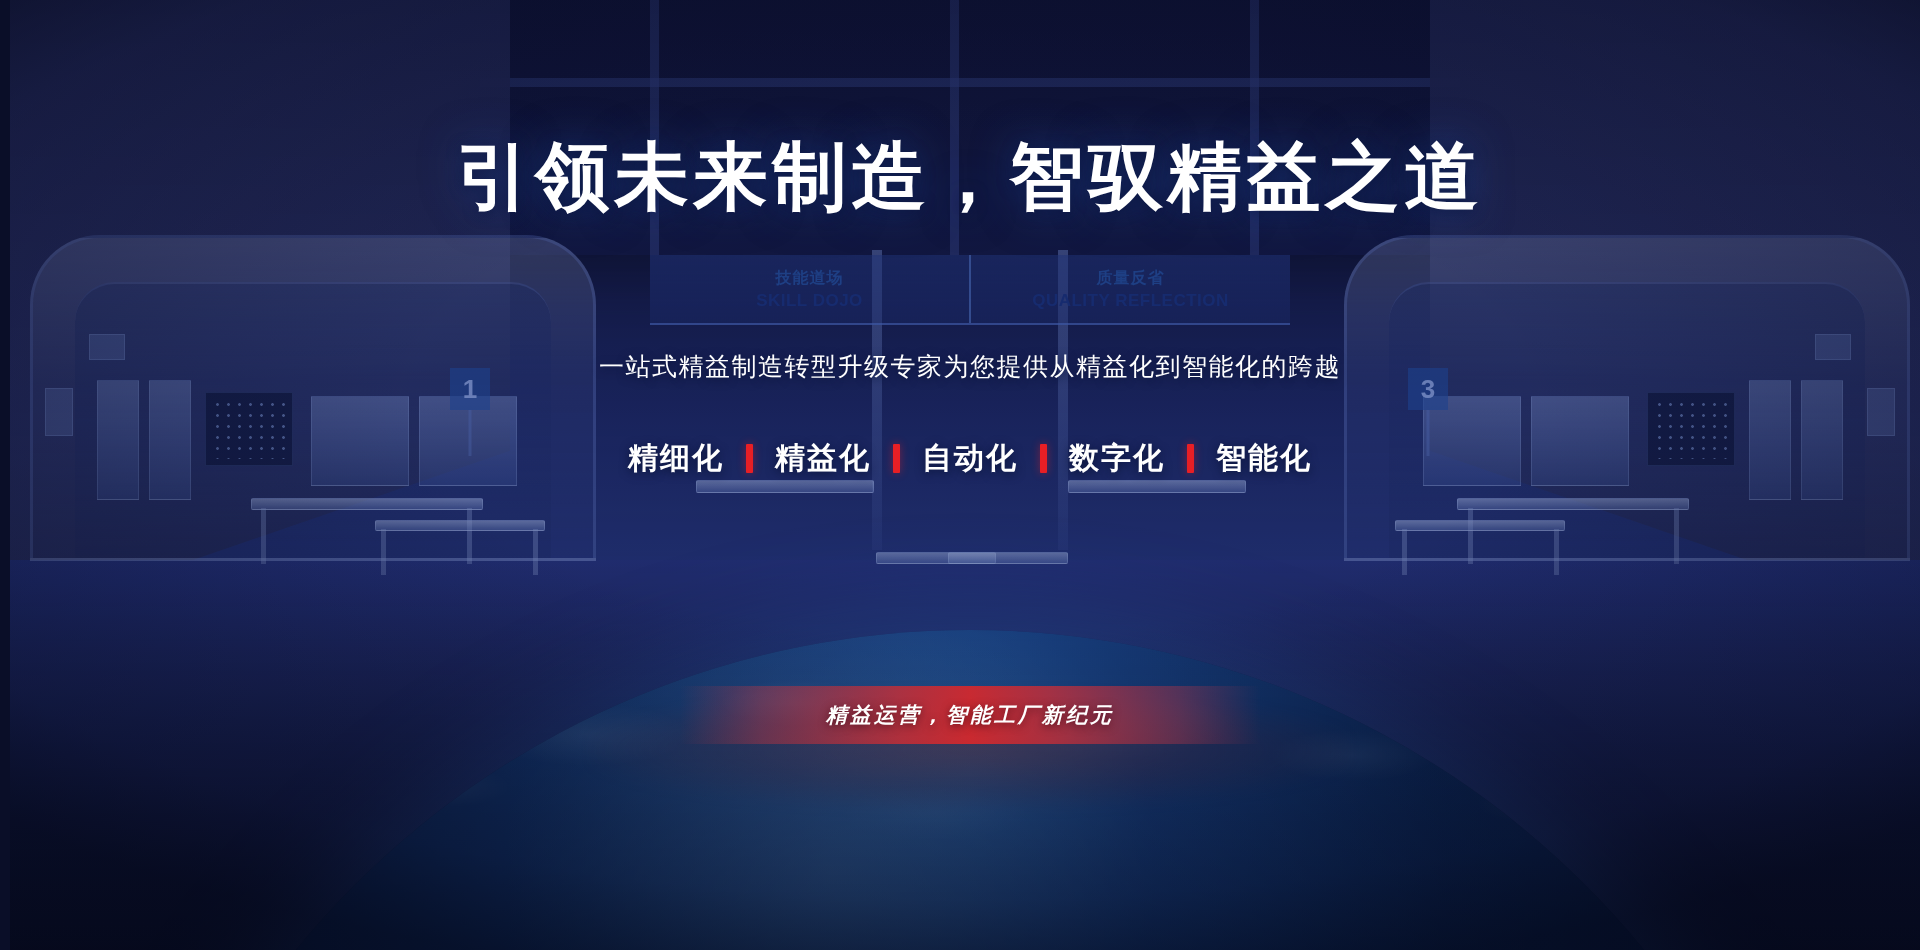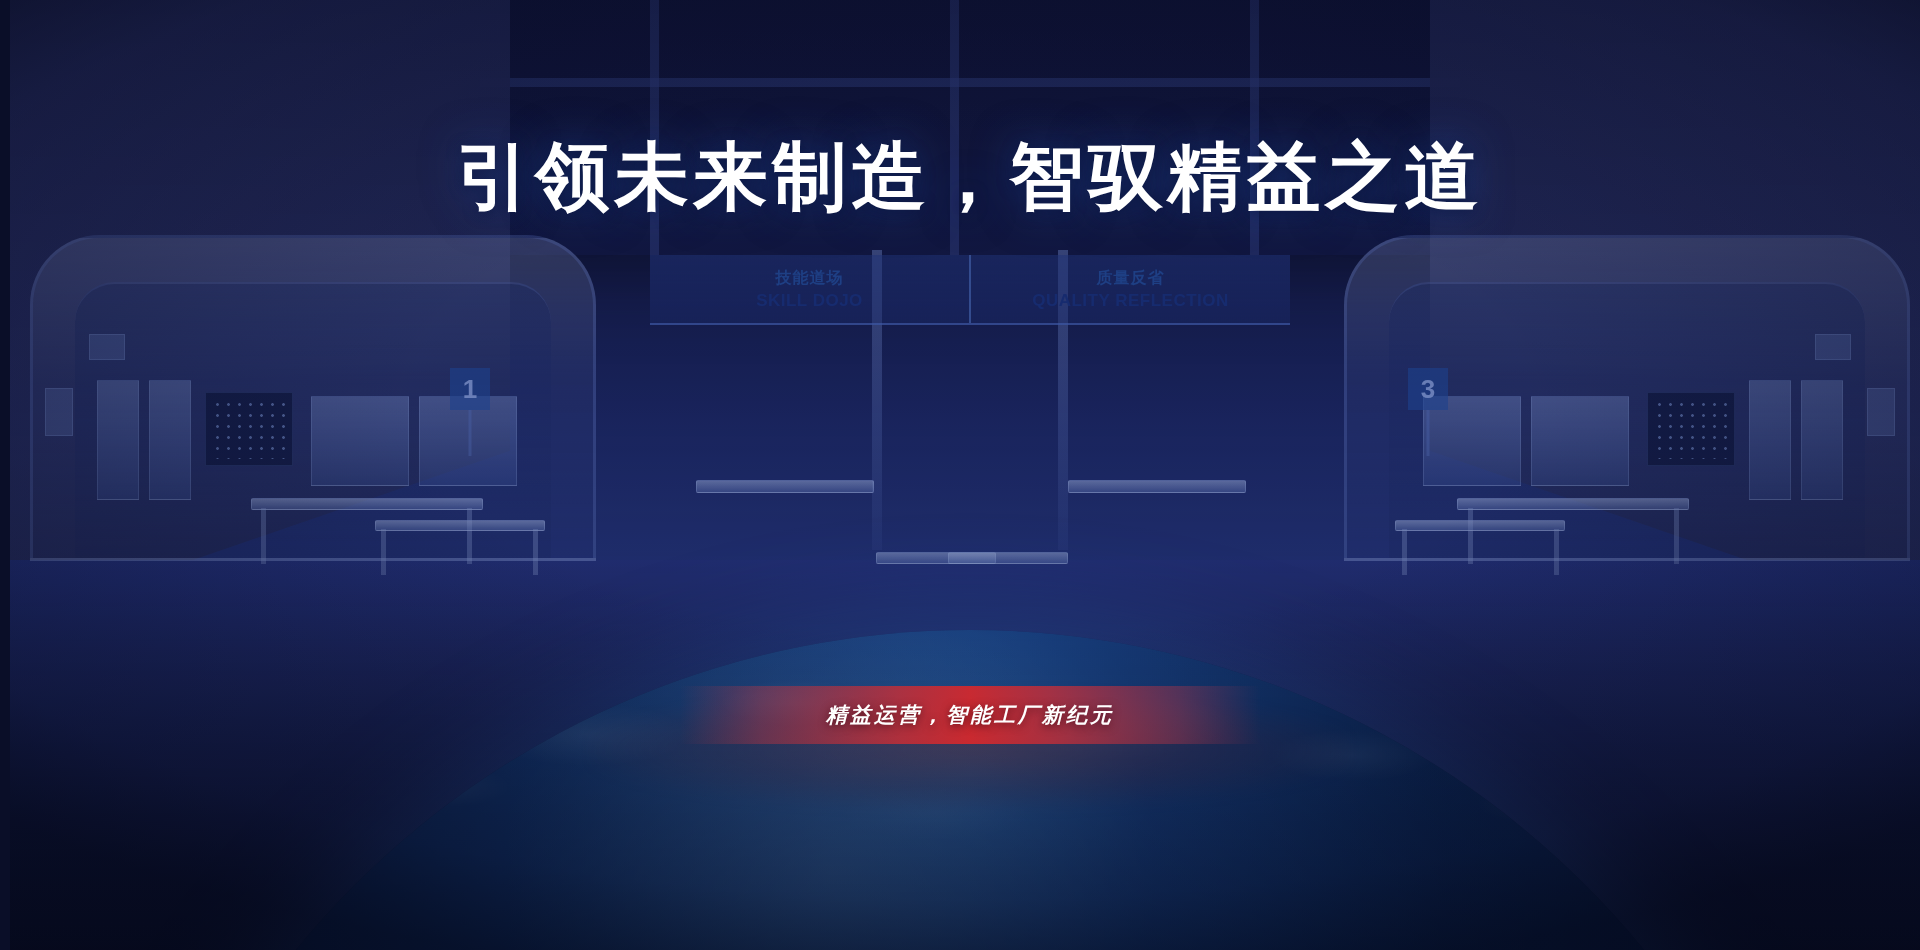--- a/index.html
+++ b/index.html
@@ -418,20 +418,32 @@
     <div class="globe-warm"></div>
 
     <div class="tint"></div>
     <div class="vignette"></div>
   </div>
 
   <div class="content">
 
     <h1 class="headline">引领未来制造，智驭精益之道</h1>
 
-
+    <p class="subtitle">一站式精益制造转型升级专家为您提供从精益化到智能化的跨越</p>
+
+    <div class="tagrow">
+      <span class="tag">精细化</span>
+      <span class="tag-sep"></span>
+      <span class="tag">精益化</span>
+      <span class="tag-sep"></span>
+      <span class="tag">自动化</span>
+      <span class="tag-sep"></span>
+      <span class="tag">数字化</span>
+      <span class="tag-sep"></span>
+      <span class="tag">智能化</span>
+    </div>
   </div>
 
   <div class="badge-bar">
     <span class="badge-text">精益运营，智能工厂新纪元</span>
   </div>
 
 </div>
 
 </body></html>

